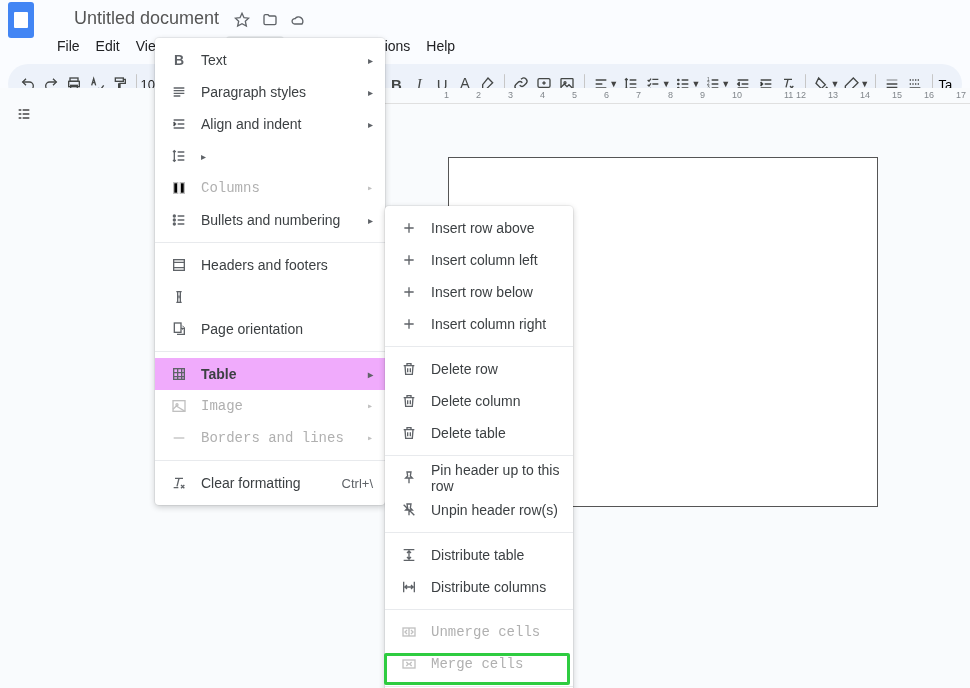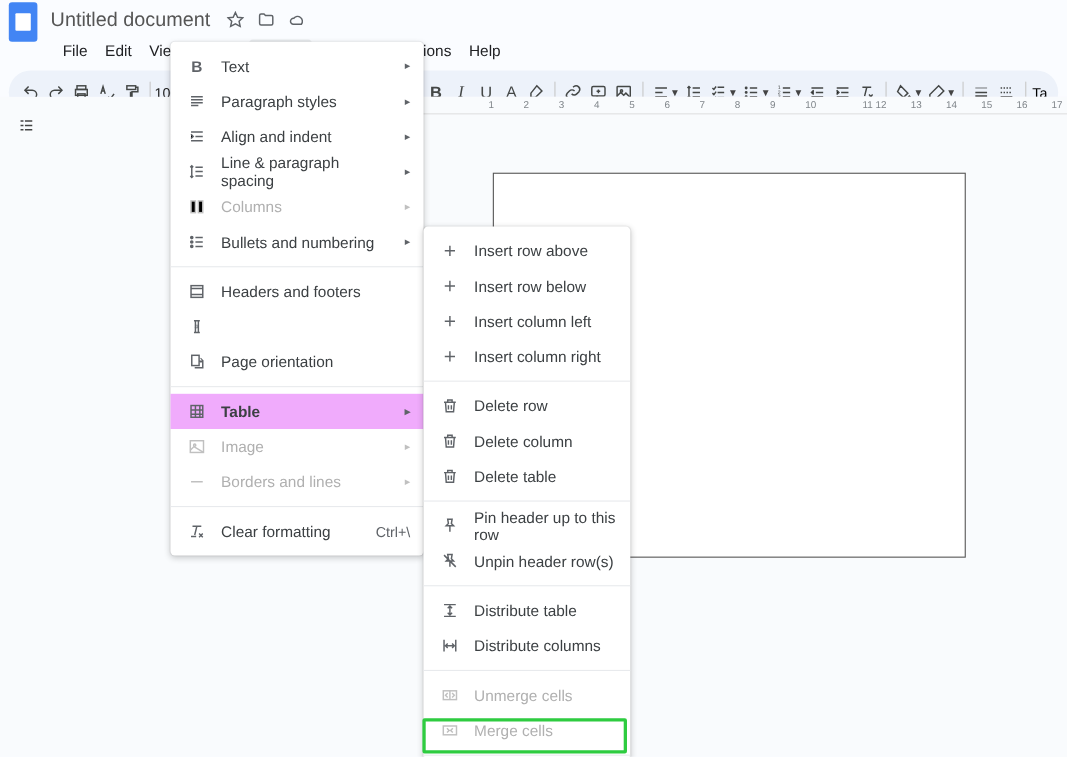--- a/index.html
+++ b/index.html
@@ -26,21 +26,21 @@
   .left-gutter { width: 48px; padding-top: 12px; display:flex; justify-content:center;}
   .outline-icon { width:28px; height:28px; display:flex; align-items:center; justify-content:center; color:#444;}
   .doc-area { flex: 1; position: relative; }
   .ruler-h { height: 16px; border-bottom: 1px solid #e0e0e0; position:relative; background:#f9fbfd; font-size:9px; color:#80868b; margin-left:300px; overflow:hidden;}
   .ruler-h .tick { position:absolute; top:2px; }
   .table-in-doc { position:absolute; border:1px solid #555; left:448px; top:157px; width:430px; height:350px; background:#fff;}
 
   .dropdown { position: absolute; background: #fff; border-radius: 4px; box-shadow: 0 2px 6px rgba(0,0,0,.2), 0 0 0 1px rgba(0,0,0,.05); padding: 6px 0; font-size: 14px; color: #3c4043; }
   .dd-item { display: flex; align-items: center; height: 32px; padding: 0 12px 0 14px; gap: 12px; cursor: default; position:relative;}
   .dd-item.hovered { background: #f0abfc; font-weight: bold; }
-  .dd-item.disabled { color: #b0b0b0; }
+  .dd-item.disabled { color: #b0b0b0; font-family: Liberation Mono, monospace; }
   .dd-icon { width: 20px; height: 20px; display: flex; align-items: center; justify-content: center; color: #5f6368; flex-shrink:0;}
   .dd-item.disabled .dd-icon { color:#c0c0c0;}
   .dd-label { flex: 1; }
   .dd-arrow { font-size: 10px; color: #5f6368; }
   .dd-item.disabled .dd-arrow { color:#c0c0c0;}
   .dd-short { font-size:13px; color:#5f6368;}
   .dd-sep { height: 1px; background: #e8eaed; margin: 6px 0; }
   .dd-highlight { position:absolute; border:3px solid #2ecc40; left:384px; top:653px; width:186px; height:32px; pointer-events:none; z-index:50; border-radius:2px;}
 
   #format-menu { left: 155px; top: 38px; width: 230px; }
@@ -49,21 +49,21 @@
   svg { width: 16px; height: 16px; }
 </style>
 </head>
 <body>
 
 <div class="titlebar">
   <div class="docs-logo">
       <div class="docs-logo-inner"></div>
     </div>
   <div style="display:flex;flex-direction:column;">
-    <div style="display:flex;align-items:center;gap:6px;">
+    <div style="display:flex;align-items:flex-end;gap:6px;margin-left:28px;">
       <span class="doc-title">Untitled document</span>
       <div class="title-icons">
         <span class="title-icon">
           <svg viewBox="0 0 24 24" fill="none" stroke="#5f6368" stroke-width="2">
               <polygon points="12 2 15 8.5 22 9.3 17 14 18.5 21 12 17.5 5.5 21 7 14 2 9.3 9 8.5 12 2"></polygon>
             </svg>
         </span>
         <span class="title-icon">
           <svg viewBox="0 0 24 24" fill="none" stroke="#5f6368" stroke-width="2">
               <path d="M3 6a2 2 0 0 1 2-2h4l2 2h8a2 2 0 0 1 2 2v9a2 2 0 0 1-2 2H5a2 2 0 0 1-2-2V6z"></path>
@@ -315,21 +315,20 @@
       </span>
       <span class="dd-label">Align and indent</span>
       <span class="dd-arrow">▸</span>
     </div>
     <div class="dd-item">
       <span class="dd-icon">
         <svg viewBox="0 0 24 24" stroke="currentColor" stroke-width="2">
           <path d="M10 6h10M10 12h10M10 18h10M5 4v16M3 6l2-2 2 2M3 18l2 2 2-2"></path>
         </svg>
       </span>
-      <span class="dd-label">Line &amp; paragraph spacing</span>
       <span class="dd-arrow">▸</span>
     </div>
     <div class="dd-item disabled">
       <span class="dd-icon">
         <svg viewBox="0 0 24 24" stroke="currentColor" stroke-width="2">
           <rect x="4" y="4" width="6" height="16"></rect>
           <rect x="14" y="4" width="6" height="16"></rect>
         </svg>
       </span>
       <span class="dd-label">Columns</span>
@@ -426,29 +425,29 @@
         </svg>
       </span>
       <span class="dd-label">Insert row above</span>
     </div>
     <div class="dd-item">
       <span class="dd-icon">
         <svg viewBox="0 0 24 24" stroke="currentColor" stroke-width="2">
           <path d="M12 5v14M5 12h14"></path>
         </svg>
       </span>
+      <span class="dd-label">Insert column left</span>
+    </div>
+    <div class="dd-item">
+      <span class="dd-icon">
+        <svg viewBox="0 0 24 24" stroke="currentColor" stroke-width="2">
+          <path d="M12 5v14M5 12h14"></path>
+        </svg>
+      </span>
       <span class="dd-label">Insert row below</span>
-    </div>
-    <div class="dd-item">
-      <span class="dd-icon">
-        <svg viewBox="0 0 24 24" stroke="currentColor" stroke-width="2">
-          <path d="M12 5v14M5 12h14"></path>
-        </svg>
-      </span>
-      <span class="dd-label">Insert column left</span>
     </div>
     <div class="dd-item">
       <span class="dd-icon">
         <svg viewBox="0 0 24 24" stroke="currentColor" stroke-width="2">
           <path d="M12 5v14M5 12h14"></path>
         </svg>
       </span>
       <span class="dd-label">Insert column right</span>
     </div>
     <div class="dd-sep"></div>

